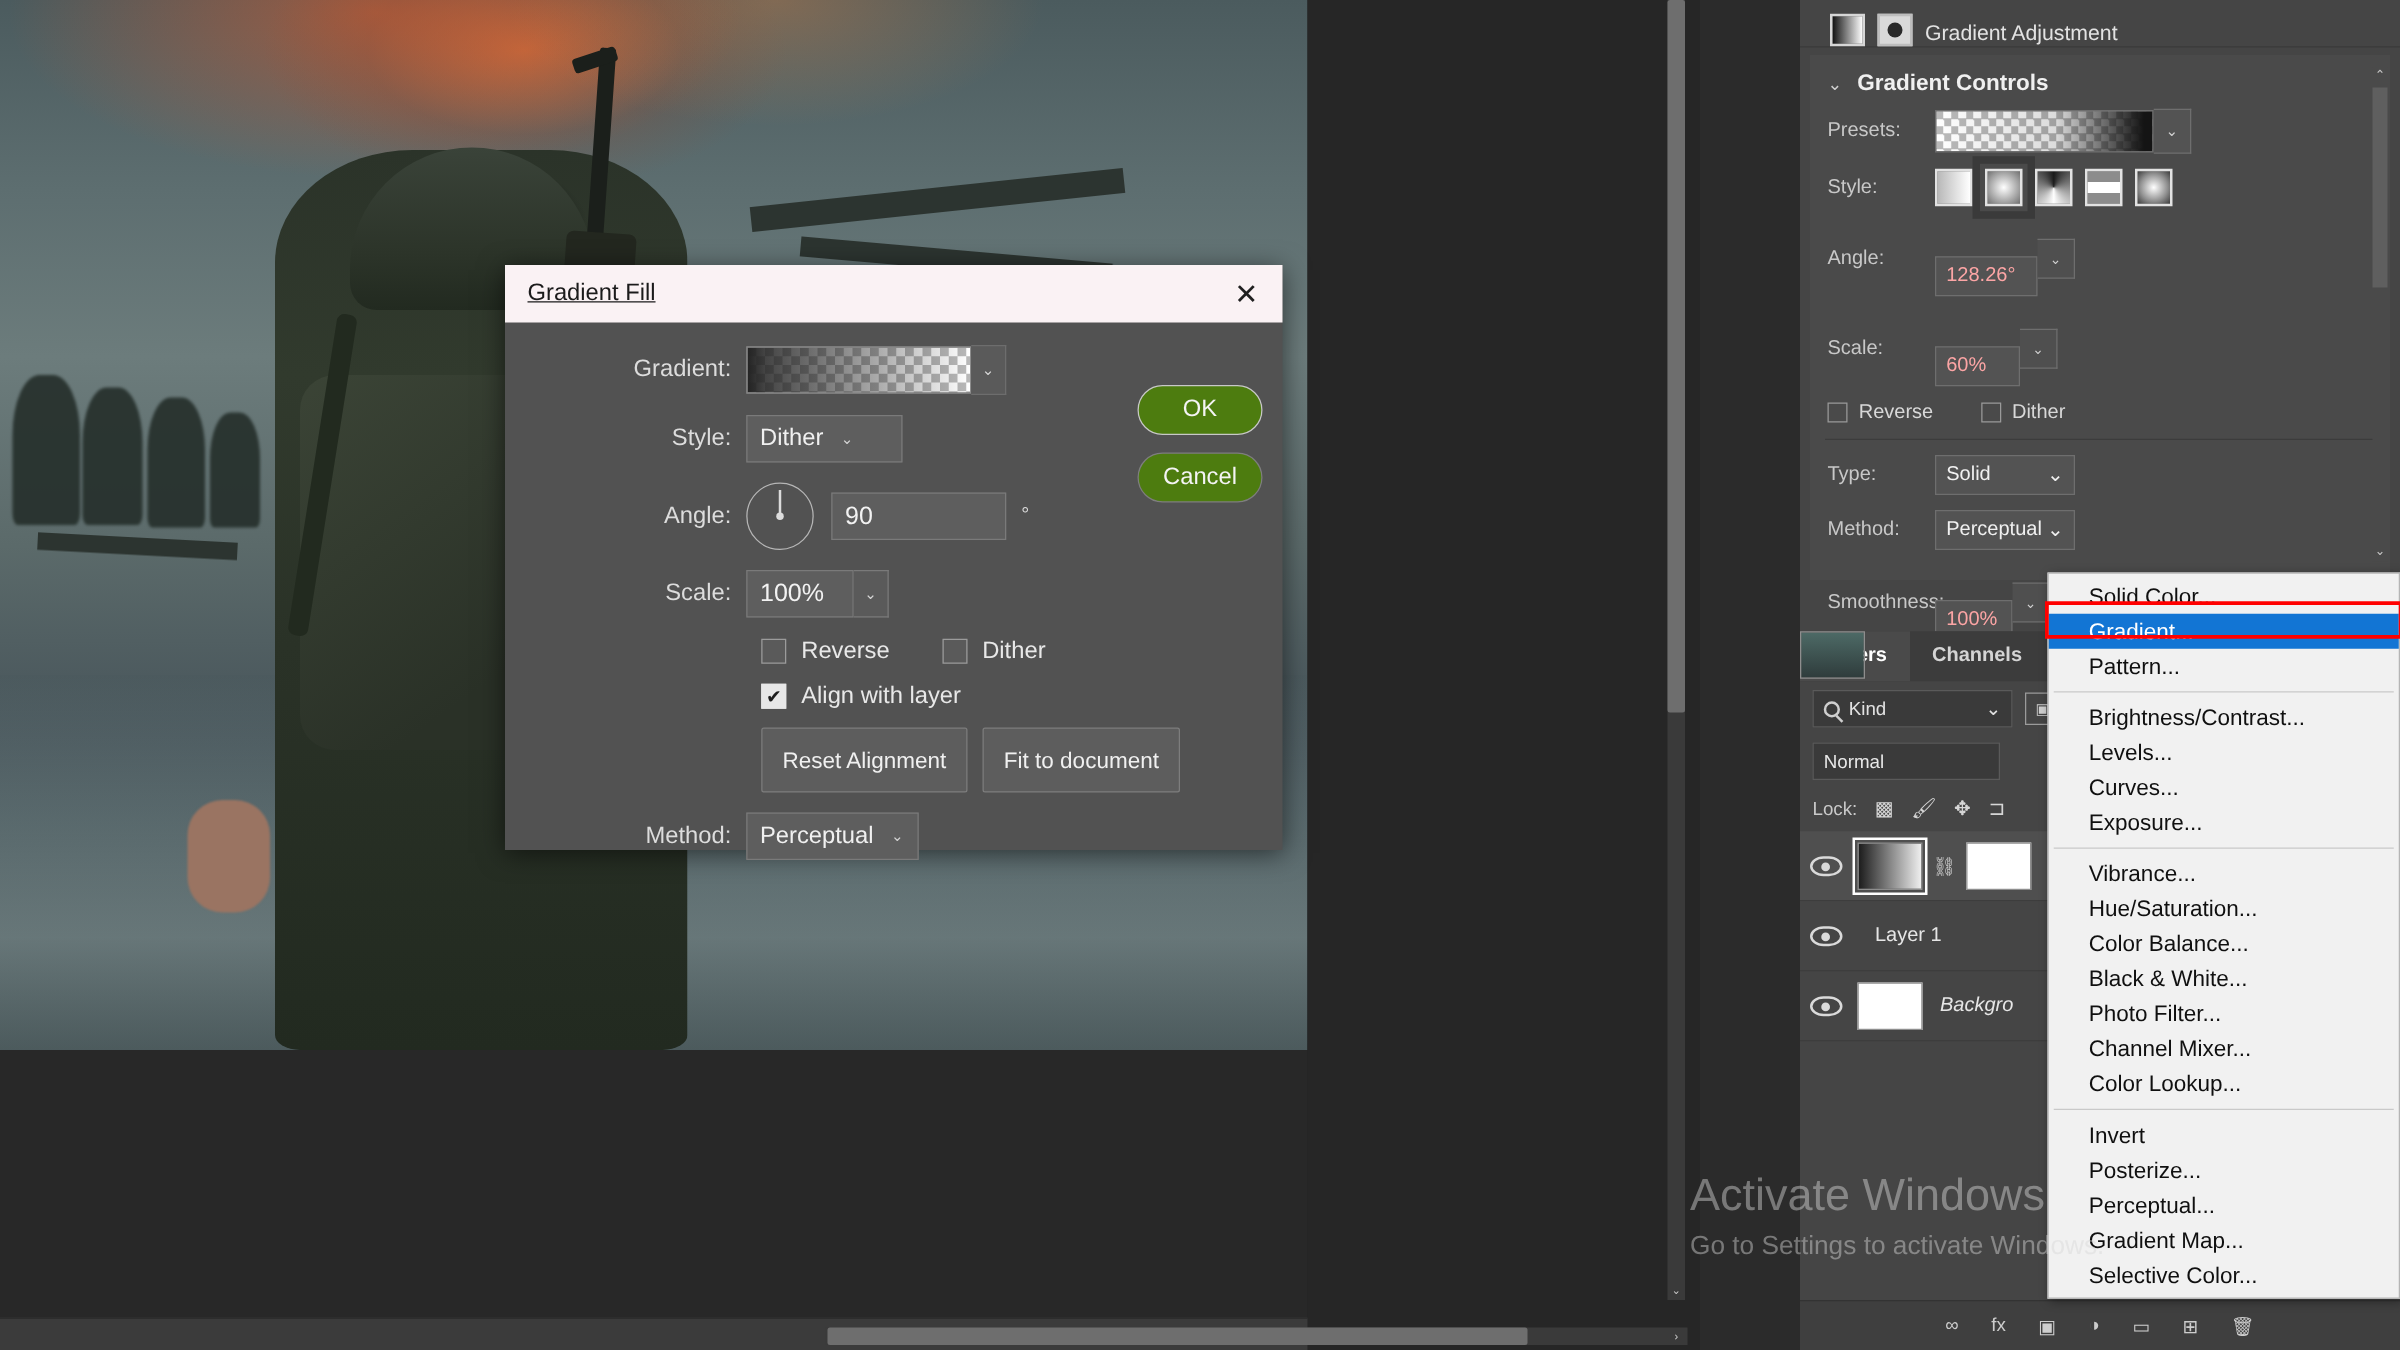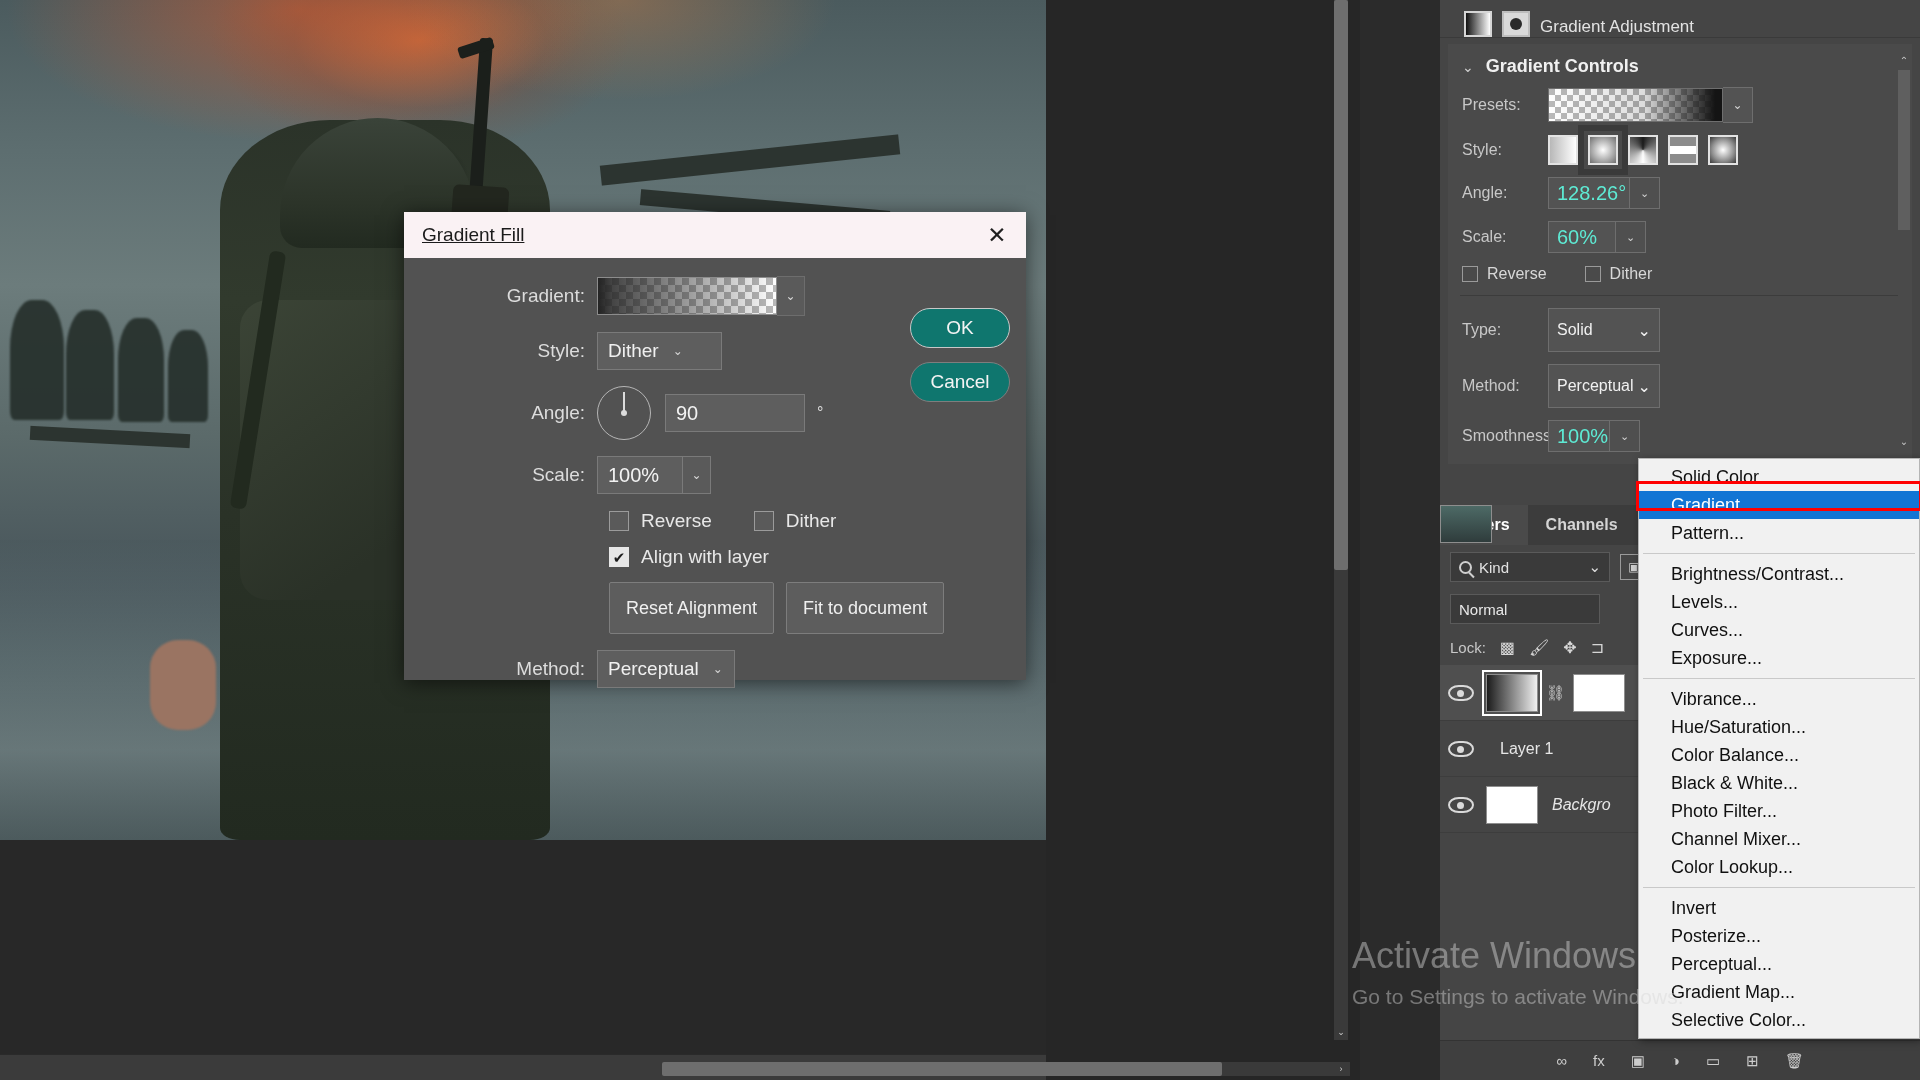--- a/index.html
+++ b/index.html
@@ -191,21 +191,21 @@
   .btnrow { display: flex; padding-left: 205px; margin-bottom: 16px; }
   .pbtn {
     height: 52px; background: #5d5d5d; border: 1px solid #7d7d7d; color: #f0f0f0;
     font-size: 18px; display: flex; align-items: center; justify-content: center;
     padding: 0 16px; margin-right: 12px; border-radius: 2px;
   }
   .dlg-actions { position: absolute; right: 16px; top: 50px; width: 100px; }
   .rbtn {
     width: 100px; height: 40px; border-radius: 20px; border: 1px solid #c8c8c8;
     display: flex; align-items: center; justify-content: center;
-    color: #f4f4f4; font-size: 19px; margin-bottom: 14px; background: #0f766e;
+    color: #f4f4f4; font-size: 19px; margin-bottom: 14px; background: #4d7c0f;
   }
   .rbtn.secondary { border-color: #7e7e7e; }
 
   
   .right-panel {
     position: absolute; left: 1440px; top: 0; width: 480px; height: 1080px;
     background: #454545;
   }
   .panel-header {
     height: 38px; display: flex; align-items: flex-end; padding-left: 24px;
@@ -244,32 +244,32 @@
   .style-btn {
     width: 30px; height: 30px; border: 2px solid #e2e2e2; margin-right: 10px; background: #2c2c2c;
   }
   .style-btn.sel { outline: 6px solid #3a3a3a; outline-offset: 4px; }
   .sb-linear { background: linear-gradient(to right,#b8b8b8,#ffffff); }
   .sb-radial { background: radial-gradient(circle at 50% 50%, #ffffff 0%, #9b9b9b 70%, #6e6e6e 100%); }
   .sb-angle  { background: conic-gradient(from 180deg at 50% 50%, #ffffff, #1a1a1a 50%, #ffffff); }
   .sb-reflect{ background: linear-gradient(to bottom,#8c8c8c 0 33%,#ffffff 33% 66%,#8c8c8c 66% 100%); }
   .sb-diamond{ background: radial-gradient(circle at 50% 50%, #ffffff 0%, #8f8f8f 60%, #3a3a3a 100%); }
   .p-input {
-    height: 32px; background: #535353; border: 1px solid #6e6e6e; color: #5eead4;
-    font-size: 20px; padding: 0 8px; display: flex; align-items: center;
+    height: 32px; background: #535353; border: 1px solid #6e6e6e; color: #fca5a5;
+    font-size: 16px; padding: 0 8px; display: flex; align-items: center; margin-top: 28px;
   }
   .p-drop {
     width: 30px; height: 32px; background: #4f4f4f; border: 1px solid #6e6e6e; border-left: none;
     display: flex; align-items: center; justify-content: center; color: #d4d4d4; font-size: 11px;
   }
   .p-cb { width: 16px; height: 16px; border: 1px solid #9a9a9a; background: #4a4a4a; margin-right: 9px; }
   .p-cblabel { color: #d8d8d8; font-size: 16px; margin-right: 38px; }
   .psep { height: 1px; background: #3c3c3c; margin: 4px 12px 12px 12px; }
   .p-select {
-    width: 112px; height: 44px; background: #535353; border: 1px solid #6e6e6e;
+    width: 112px; height: 32px; background: #535353; border: 1px solid #6e6e6e;
     display: flex; align-items: center; justify-content: space-between;
     padding: 0 8px; color: #f0f0f0; font-size: 16px;
   }
   .panel-vscroll {
     position: absolute; right: 2px; top: 10px; width: 12px; height: 395px; background: #4a4a4a;
   }
   .panel-vscroll .up, .panel-vscroll .down {
     color: #c7c7c7; font-size: 10px; text-align: center; height: 14px; line-height: 14px;
   }
   .panel-vscroll .bar { position: absolute; top: 16px; width: 12px; height: 160px; background: #5f5f5f; }

